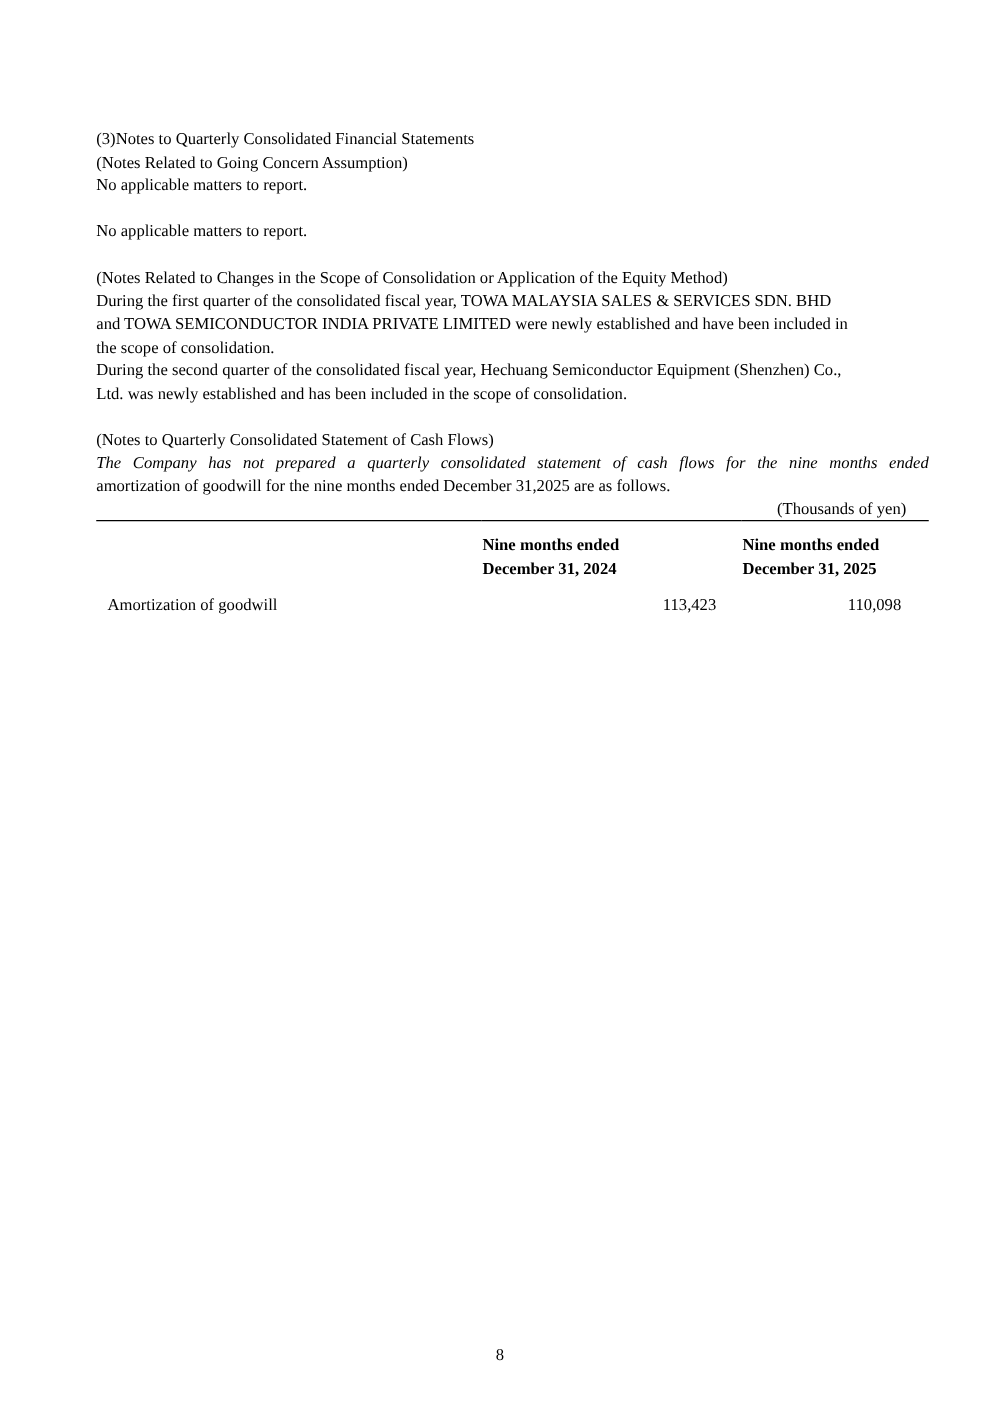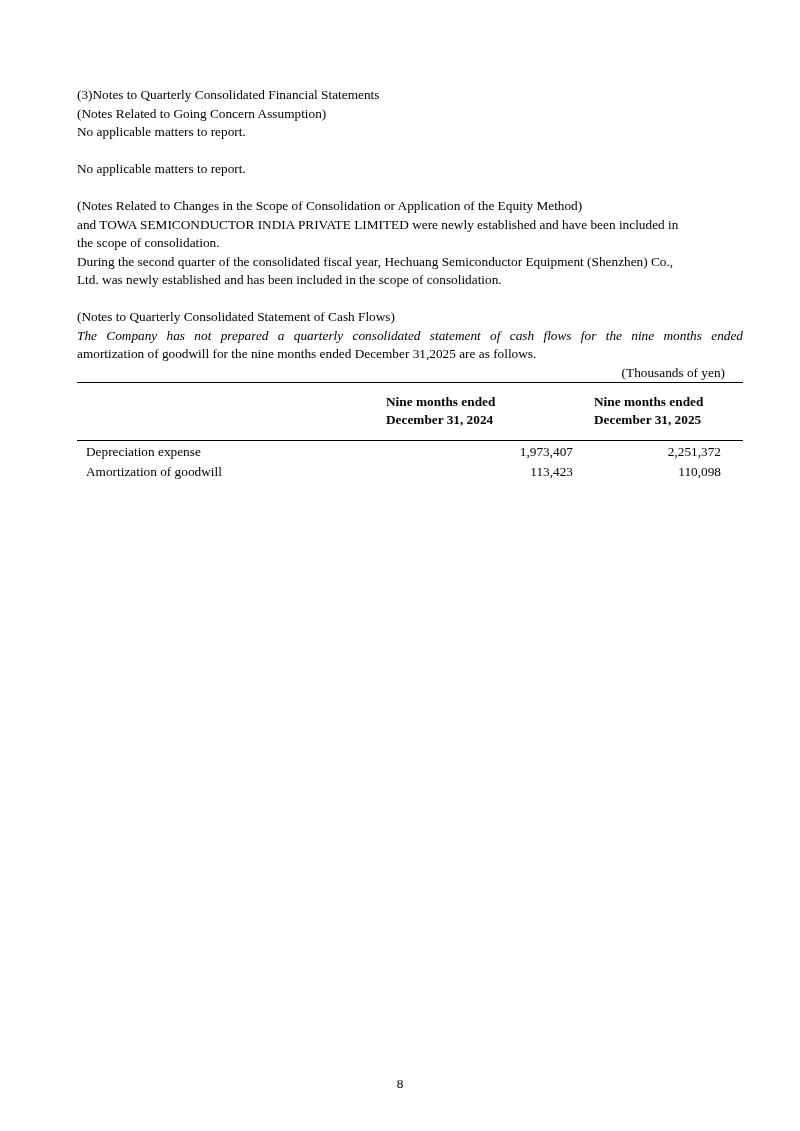--- a/index.html
+++ b/index.html
@@ -1,21 +1,21 @@
 <!DOCTYPE html>
 <html><head>
 <meta charset="utf-8">
 <style>
   html, body { margin: 0; padding: 0; background: #ffffff; }
   body {
     width: 800px; height: 1131px; position: relative; overflow: hidden;
     font-family: "Liberation Serif", "DejaVu Serif", serif;
     color: #000; font-size: 13.3px;
   }
-  .page { position: absolute; left: 77px; top: 86px; width: 666px; }
+  .page { position: absolute; left: 77px; top: 102px; width: 666px; }
   .line { line-height: 18.5px; white-space: nowrap; }
   .just { text-align: justify; text-align-last: justify; white-space: normal; font-style: italic; }
   .gap { height: 18.5px; }
   .unit { text-align: right; padding-right: 18px; line-height: 18px; margin-top: 0px; }
   table { border-collapse: collapse; width: 666px; }
   .rule-top { border-top: 1.6px solid #000; }
   .rule-mid { border-top: 1.3px solid #000; }
   th { font-weight: bold; text-align: left; line-height: 18.5px; vertical-align: top; }
   td { line-height: 18px; }
   .lbl { padding-left: 9px; }
@@ -26,20 +26,21 @@
 <body>
 
 <div class="page">
   <div class="line">(3)Notes to Quarterly Consolidated Financial Statements</div>
   <div class="line">(Notes Related to Going Concern Assumption)</div>
   <div class="line">No applicable matters to report.</div>
   <div class="gap"></div>
   <div class="line">No applicable matters to report.</div>
   <div class="gap"></div>
   <div class="line">(Notes Related to Changes in the Scope of Consolidation or Application of the Equity Method)</div>
+  <div class="line">During the first quarter of the consolidated fiscal year, TOWA MALAYSIA SALES &amp; SERVICES SDN. BHD</div>
   <div class="line">and TOWA SEMICONDUCTOR INDIA PRIVATE LIMITED were newly established and have been included in</div>
   <div class="line">the scope of consolidation.</div>
   <div class="line">During the second quarter of the consolidated fiscal year, Hechuang Semiconductor Equipment (Shenzhen) Co.,</div>
   <div class="line">Ltd. was newly established and has been included in the scope of consolidation.</div>
   <div class="gap"></div>
   <div class="line">(Notes to Quarterly Consolidated Statement of Cash Flows)</div>
   <div class="line just">The Company has not prepared a quarterly consolidated statement of cash flows for the nine months ended</div>
   <div class="line">amortization of goodwill for the nine months ended December 31,2025 are as follows.</div>
   <div class="unit">(Thousands of yen)</div>
 
@@ -51,25 +52,20 @@
           <div>Nine months ended</div>
           <div>December 31, 2024</div>
         </th>
         <th style="padding-top:10px; padding-bottom:10px;">
           <div>Nine months ended</div>
           <div>December 31, 2025</div>
         </th>
       </tr>
     </thead>
     <tbody>
-      <tr class="rule-mid">
-        <td class="lbl" style="padding-top:2px;">Depreciation expense</td>
-        <td class="num" style="padding-top:2px; padding-right:20px;">1,973,407</td>
-        <td class="num" style="padding-top:2px; padding-right:22px;">2,251,372</td>
-      </tr>
       <tr>
         <td class="lbl">Amortization of goodwill</td>
         <td class="num" style="padding-right:20px;">113,423</td>
         <td class="num" style="padding-right:22px;">110,098</td>
       </tr>
     </tbody>
   </table>
 </div>
 
 <div class="pageno">8</div>

